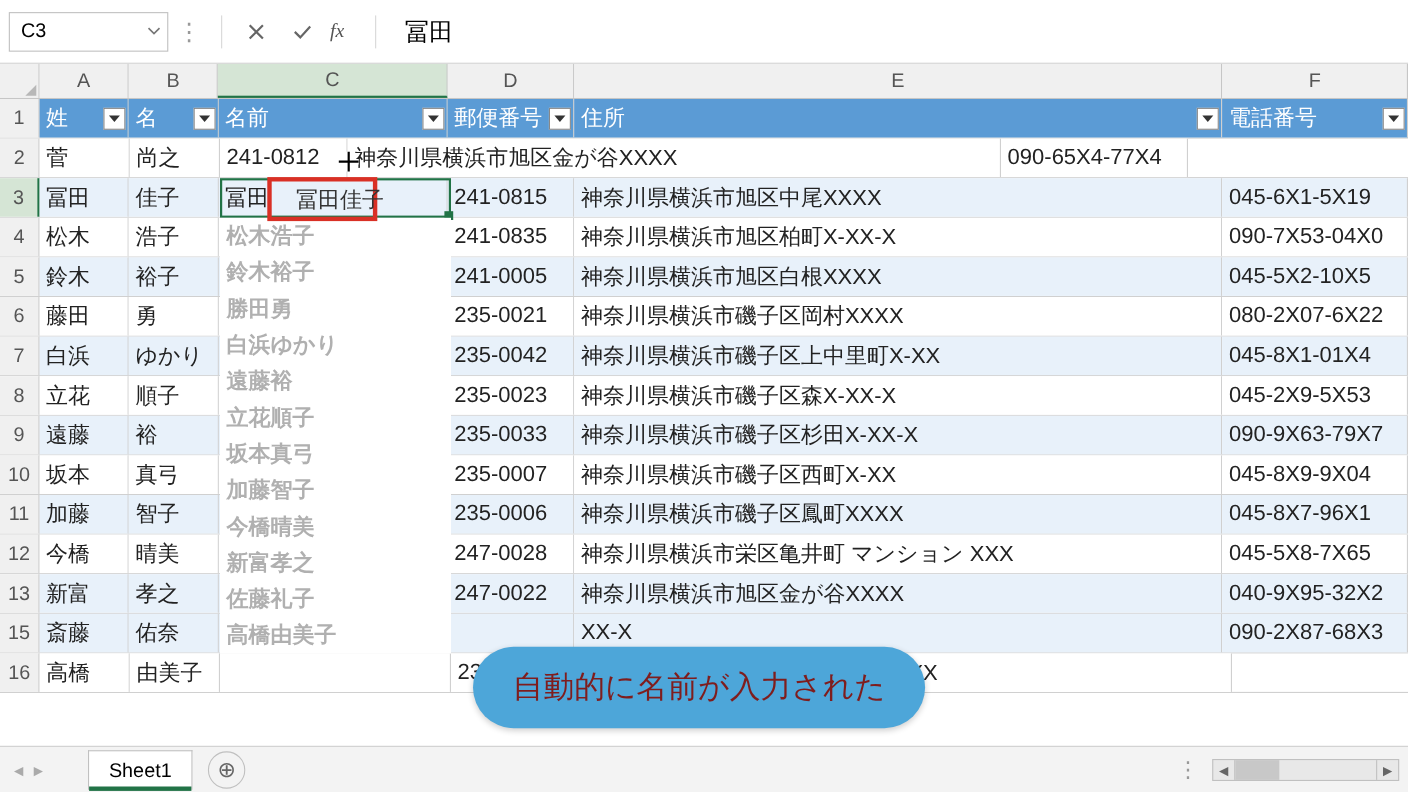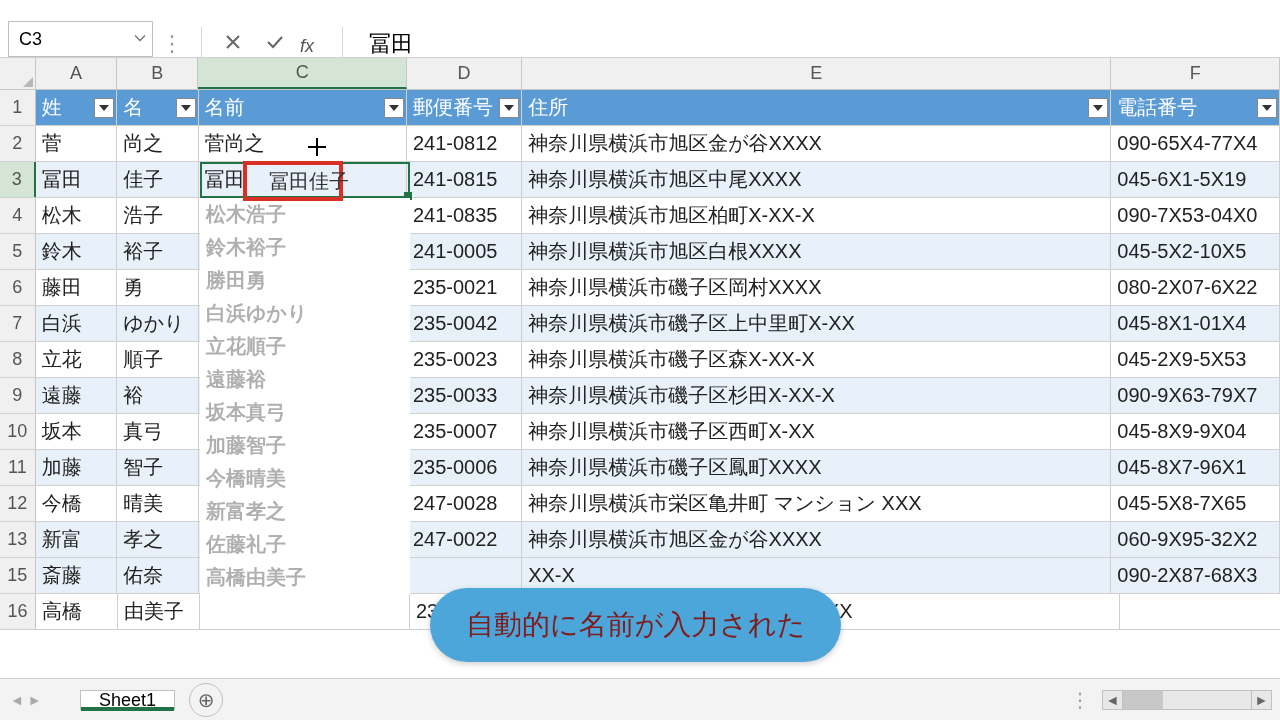--- a/index.html
+++ b/index.html
@@ -1,26 +1,26 @@
 <!DOCTYPE html>
 <html><head>
 <meta charset="utf-8">
 <style>
 * { margin: 0; padding: 0; box-sizing: border-box; }
 body { font-family: "Meiryo", "Yu Gothic", sans-serif; font-size: 14px; background: #fff; overflow: hidden; width: 1280px; height: 720px; position: relative; }
 
 
-.formula-bar { display: flex; align-items: flex-end; height: 58px; border-bottom: 1px solid #d0d0d0; background: #fff; }
+.formula-bar { display: flex; align-items: center; height: 58px; border-bottom: 1px solid #d0d0d0; background: #fff; }
 .name-box { width: 145px; height: 36px; border: 1px solid #c0c0c0; margin: 0 8px; display: flex; align-items: center; padding: 0 10px; font-size: 18px; position: relative; }
 .name-box-arrow { position: absolute; right: 6px; top: 50%; transform: translateY(-50%); }
 .fb-divider { width: 1px; height: 30px; background: #d8d8d8; margin: 0 10px; }
 .fb-dots { color: #999; font-size: 22px; margin-right: 8px; }
 .fb-btn { width: 30px; height: 30px; display: flex; align-items: center; justify-content: center; margin: 0 6px; color: #666; cursor: pointer; }
 .fb-btn svg { width: 20px; height: 20px; }
-.fx-label { font-style: italic; font-size: 18px; color: #555; margin: 0 18px 0 4px; }
+.fx-label { font-style: italic; font-size: 18px; color: #555; margin: 0 18px 0 4px; font-family: Liberation Serif, serif; }
 .fb-input-wrap { flex: 1; display: flex; align-items: center; }
 .fb-input { border: none; outline: none; font-size: 22px; width: 100%; padding-left: 16px; }
 
 
 .grid-wrap { position: absolute; top: 58px; left: 0; right: 0; bottom: 42px; overflow: hidden; }
 
 
 .col-headers { display: flex; height: 32px; background: #f0f0f0; border-bottom: 1px solid #c6c6c6; }
 .corner { width: 36px; border-right: 1px solid #c6c6c6; background: #f0f0f0; display:flex; align-items:center; justify-content:flex-end; }
 .corner-tri { width: 0; height: 0; border-right: 10px solid #b8b8b8; border-top: 10px solid transparent; margin-right: 2px; margin-bottom: 2px; align-self: flex-end; }
@@ -56,21 +56,21 @@
 .red-text { position: absolute; font-size: 20px; color: #333; z-index: 11; }
 
 
 .plus-cursor { position: absolute; z-index: 12; }
 .plus-cursor svg { width: 22px; height: 22px; }
 
 
 .sheet-tabs { position: absolute; bottom: 0; left: 0; right: 0; height: 42px; display: flex; align-items: center; border-top: 1px solid #d0d0d0; background: #f3f3f3; }
 .nav-arrows { width: 60px; display: flex; gap: 4px; padding-left: 10px; color: #aaa; }
 .nav-arrows span { font-size: 14px; }
-.tab { height: 20px; padding: 0 18px; background: #fff; border: 1px solid #c0c0c0; border-bottom: none; display: flex; align-items: center; font-size: 18px; margin-left: 20px; position: relative; }
+.tab { height: 36px; padding: 0 18px; background: #fff; border: 1px solid #c0c0c0; border-bottom: none; display: flex; align-items: center; font-size: 18px; margin-left: 20px; position: relative; }
 .tab-underline { position: absolute; left: 0; right: 0; bottom: -1px; height: 4px; background: #217346; }
 .new-sheet { width: 34px; height: 34px; border: 1px solid #c0c0c0; border-radius: 50%; display: flex; align-items: center; justify-content: center; margin-left: 14px; font-size: 20px; color: #666; cursor: pointer; }
 .tab-spacer { flex: 1; }
 .micro-dots { color: #999; font-size: 20px; margin-right: 12px; }
 .hscroll-track { width: 170px; height: 20px; background: #e8e8e8; border: 1px solid #c0c0c0; margin-right: 8px; display:flex; align-items:center; }
 .hscroll-btn { width: 20px; height:100%; display:flex; align-items:center; justify-content:center; color:#666; border-right:1px solid #c0c0c0; }
 .hscroll-btn:last-child{border-right:none; border-left:1px solid #c0c0c0;}
 .hscroll-thumb { width: 40px; height: 100%; background: #c8c8c8; }
 
 
@@ -166,21 +166,20 @@
           <span>電話番号</span>
           <div class="filter-btn">
             <div class="tri"></div>
           </div>
         </div>
       </div>
       <div class="row band-odd">
         <div class="row-h">2</div>
         <div class="cell cw-A">菅</div>
         <div class="cell cw-B">尚之</div>
-        <div class="cell cw-C">菅尚之</div>
         <div class="cell cw-D">241-0812</div>
         <div class="cell cw-E">神奈川県横浜市旭区金が谷XXXX</div>
         <div class="cell cw-F">090-65X4-77X4</div>
       </div>
       <div class="row band-even">
         <div class="row-h active">3</div>
         <div class="cell cw-A">冨田</div>
         <div class="cell cw-B">佳子</div>
         <div class="cell cw-C">冨田</div>
         <div class="cell cw-D">241-0815</div>
@@ -268,21 +267,21 @@
         <div class="cell cw-E">神奈川県横浜市栄区亀井町 マンション XXX</div>
         <div class="cell cw-F">045-5X8-7X65</div>
       </div>
       <div class="row band-even">
         <div class="row-h">13</div>
         <div class="cell cw-A">新富</div>
         <div class="cell cw-B">孝之</div>
         <div class="cell cw-C"></div>
         <div class="cell cw-D">247-0022</div>
         <div class="cell cw-E">神奈川県横浜市旭区金が谷XXXX</div>
-        <div class="cell cw-F">060-9X95-32X2</div>
+        <div class="cell cw-F">040-9X95-32X2</div>
       </div>
       <div class="row band-even">
         <div class="row-h">15</div>
         <div class="cell cw-A">斎藤</div>
         <div class="cell cw-B">佑奈</div>
         <div class="cell cw-C"></div>
         <div class="cell cw-D"></div>
         <div class="cell cw-E">XX-X</div>
         <div class="cell cw-F">090-2X87-68X3</div>
       </div>
@@ -298,22 +297,22 @@
 
   <div class="active-cell-outline" style="top:104px; left:200px; width:210px; height:36px;">
     <div class="fill-handle"></div>
   </div>
 
   <div class="autocomplete" id="autocomp" style="top:140px; left:200px; width:210px;font-weight:bold;">
       <div class="ac-item">松木浩子</div>
       <div class="ac-item">鈴木裕子</div>
       <div class="ac-item">勝田勇</div>
       <div class="ac-item">白浜ゆかり</div>
+      <div class="ac-item">遠藤裕</div>
       <div class="ac-item">立花順子</div>
-      <div class="ac-item">遠藤裕</div>
       <div class="ac-item">坂本真弓</div>
       <div class="ac-item">加藤智子</div>
       <div class="ac-item">今橋晴美</div>
       <div class="ac-item">新富孝之</div>
       <div class="ac-item">佐藤礼子</div>
       <div class="ac-item">高橋由美子</div>
     </div>
 
   <div class="red-box" style="top:103px; left:243px; width:100px; height:40px;"></div>
   <span class="red-text" style="top:110px; left:232px;margin-left:37px;">冨田佳子</span>

